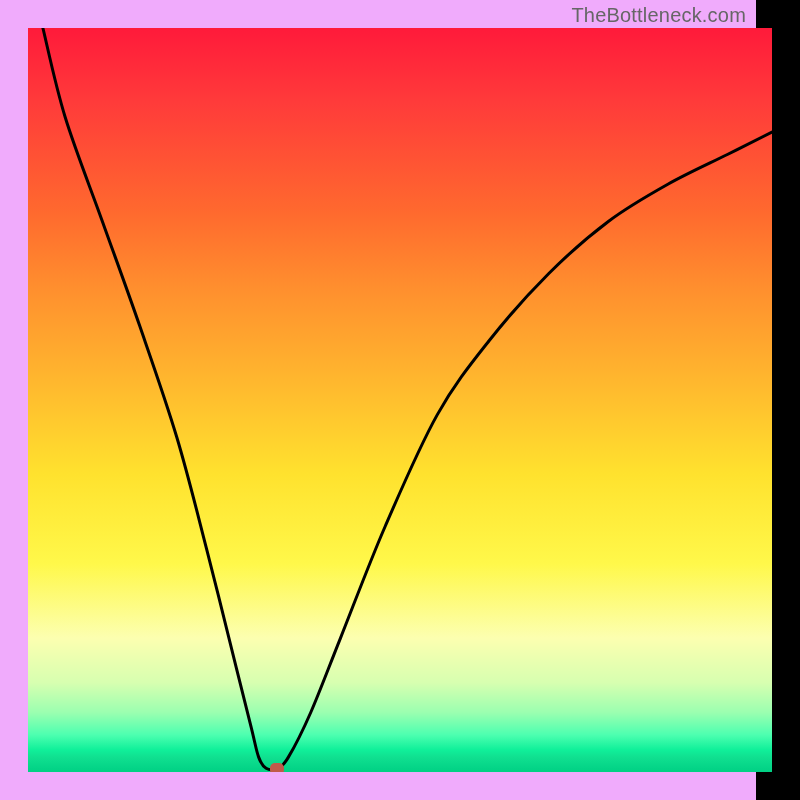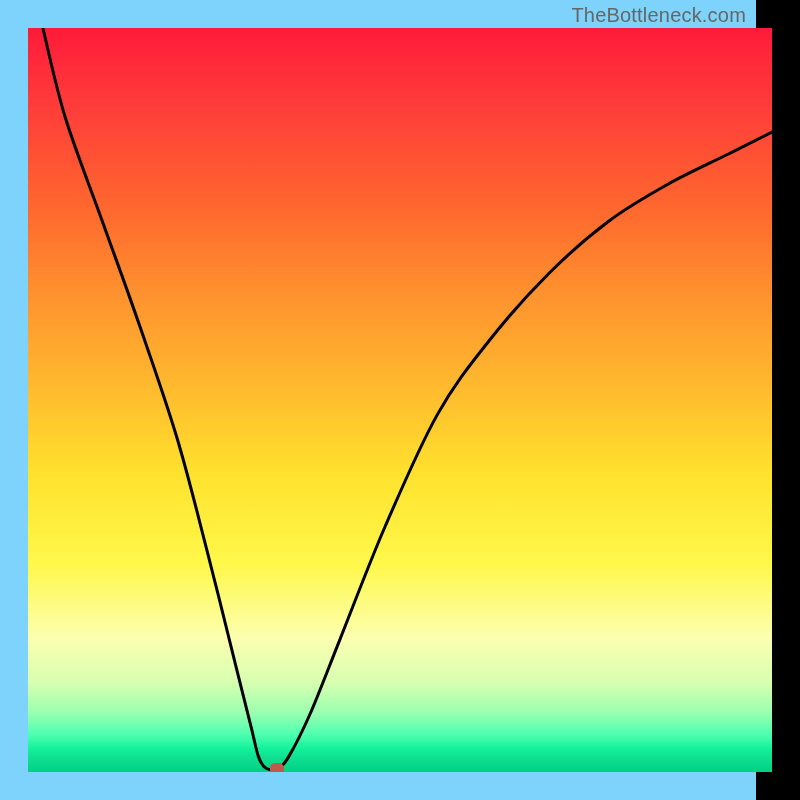--- a/index.html
+++ b/index.html
@@ -10,21 +10,21 @@
     background: #000;
     font-family: Arial, Helvetica, sans-serif;
     overflow: hidden;
   }
   .frame {
     position: absolute;
     left: 0;
     top: 0;
     width: 756px;
     height: 800px;
-    background: #7dd3fc;
+    background: #f0abfc;
   }
   .plot-area {
     position: absolute;
     left: 28px;
     top: 28px;
     width: 744px;
     height: 744px;
     overflow: hidden;
   }
   .gradient {

